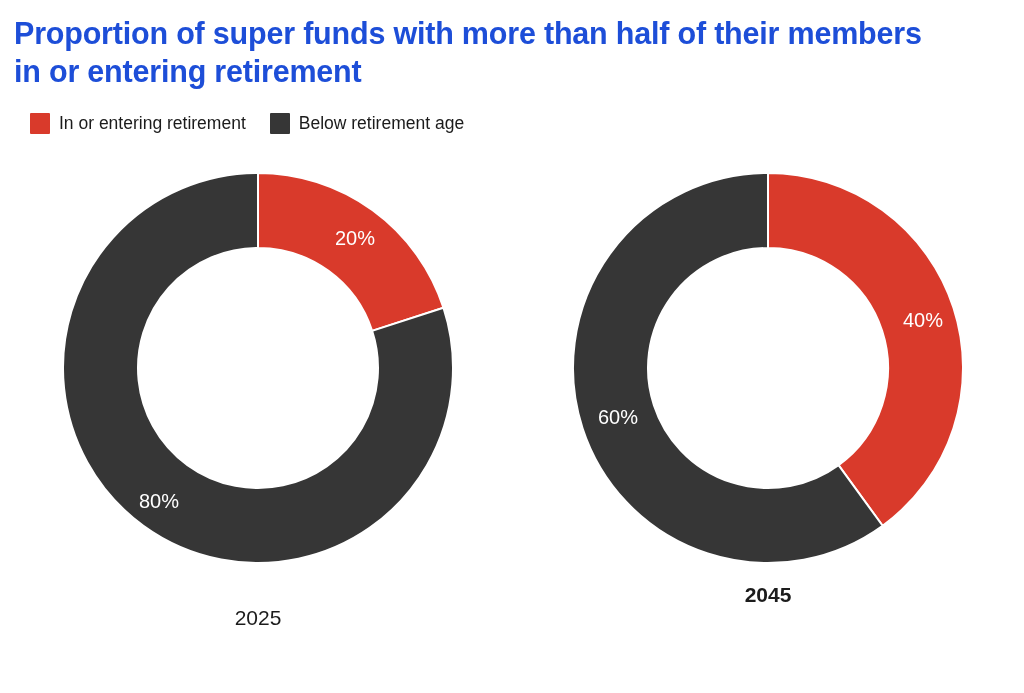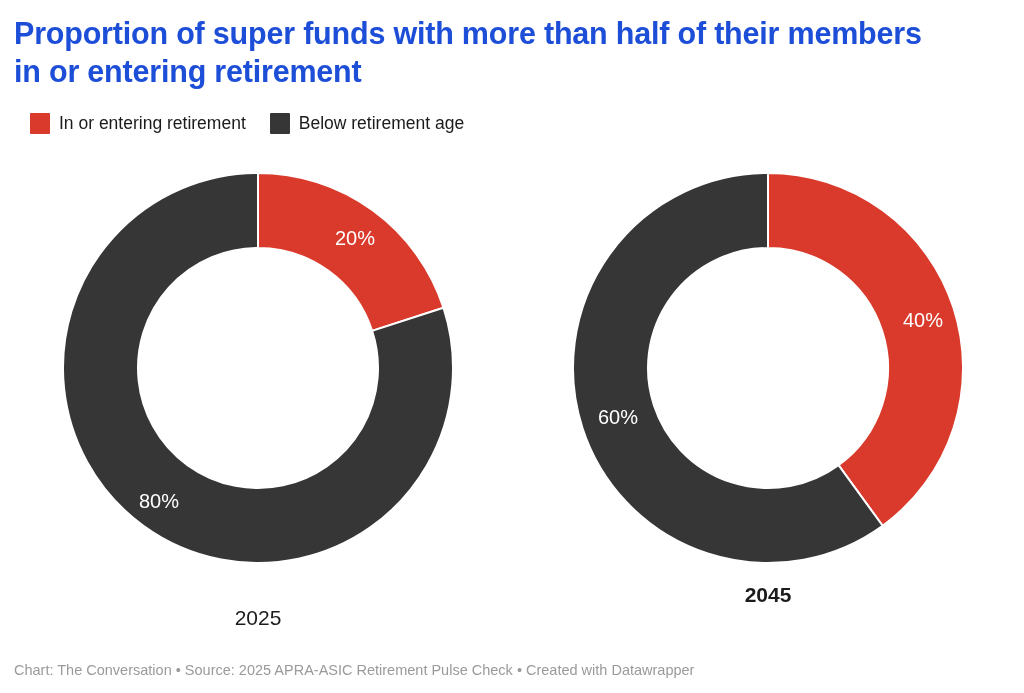--- a/index.html
+++ b/index.html
@@ -141,15 +141,14 @@
           <path d="M 882.6181241970322 365.75831390311475 A 195 195 0 1 1 768 13 L 768 88 A 120 120 0 1 0 838.5342302750968 305.08203932499373 Z" fill="#363636" stroke="#ffffff" stroke-width="2"></path>
           <text class="slice-label" x="923" y="162" fill="#FFFFFF">40%</text>
           <text class="slice-label" x="618" y="259" fill="#FFFFFF">60%</text>
         </g>
     </svg>
   </div>
 
   <div class="group-label" id="group-label-0">2025</div>
   <div class="group-label" id="group-label-1">2045</div>
 
-  <div class="footer-note">Chart: The Conversation • Source: 2025 APRA-ASIC Retirement Pulse Check • Created with Datawrapper</div>
 
 </div>
 
 </body></html>

